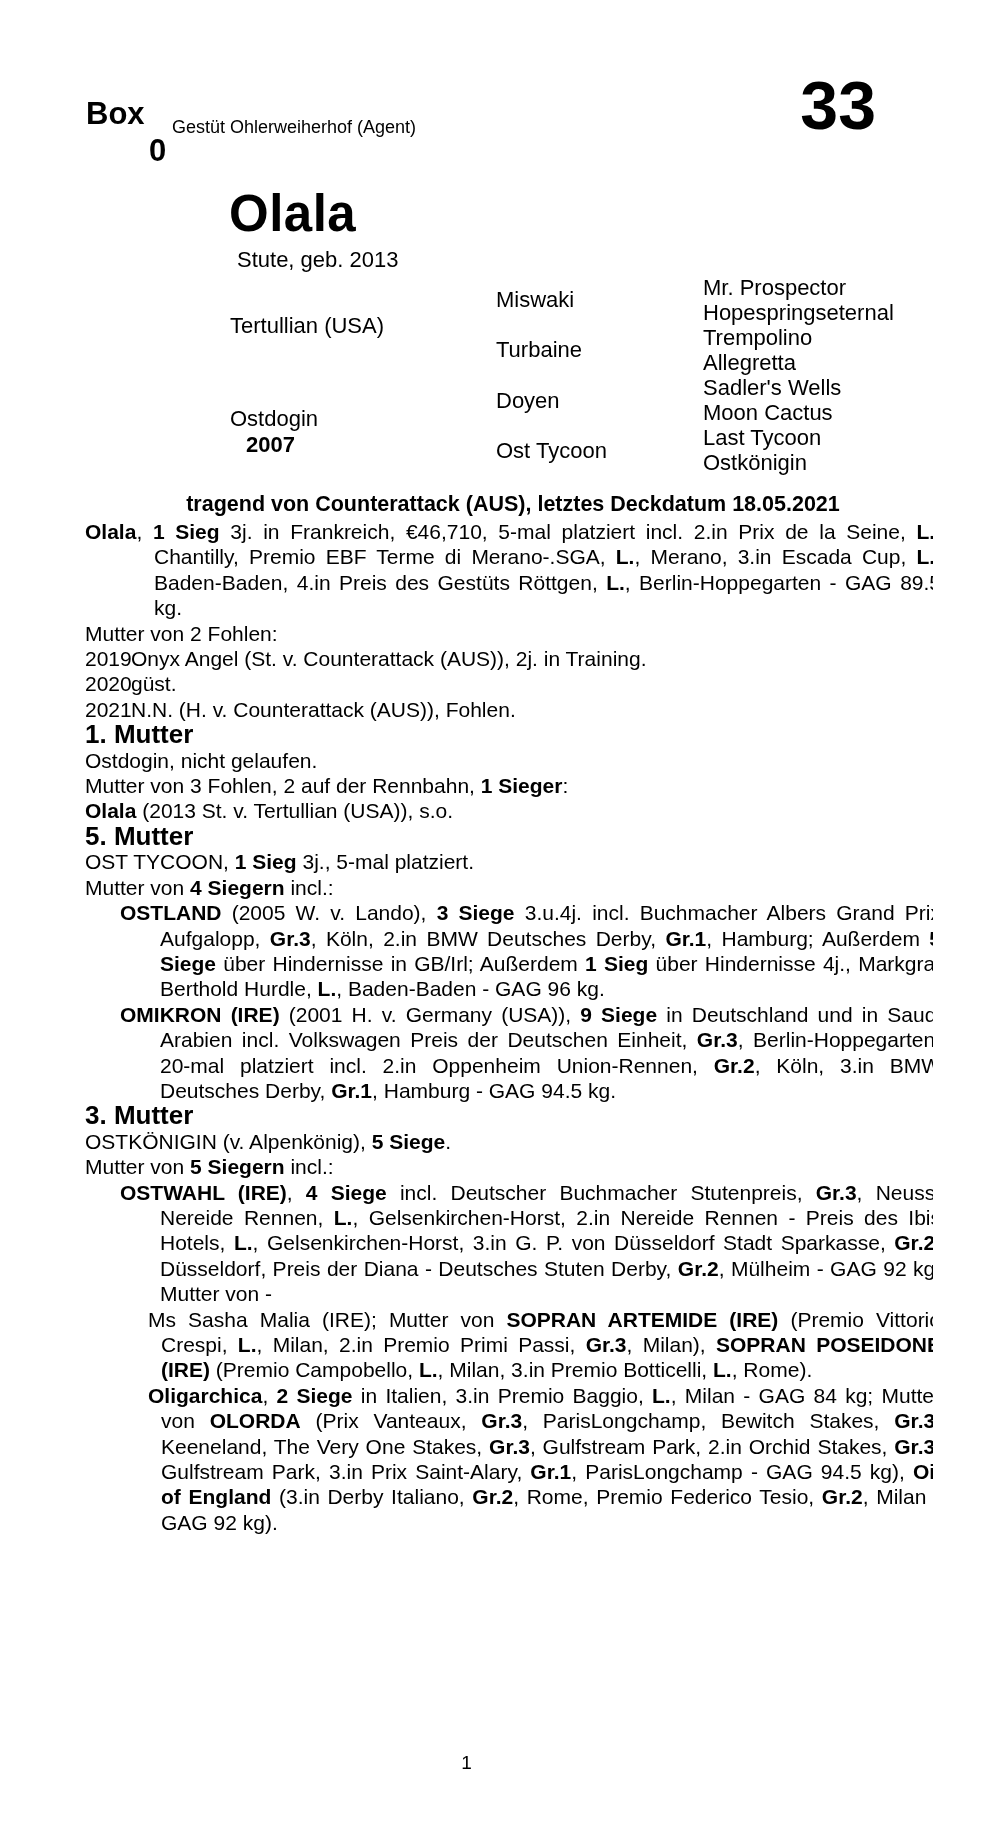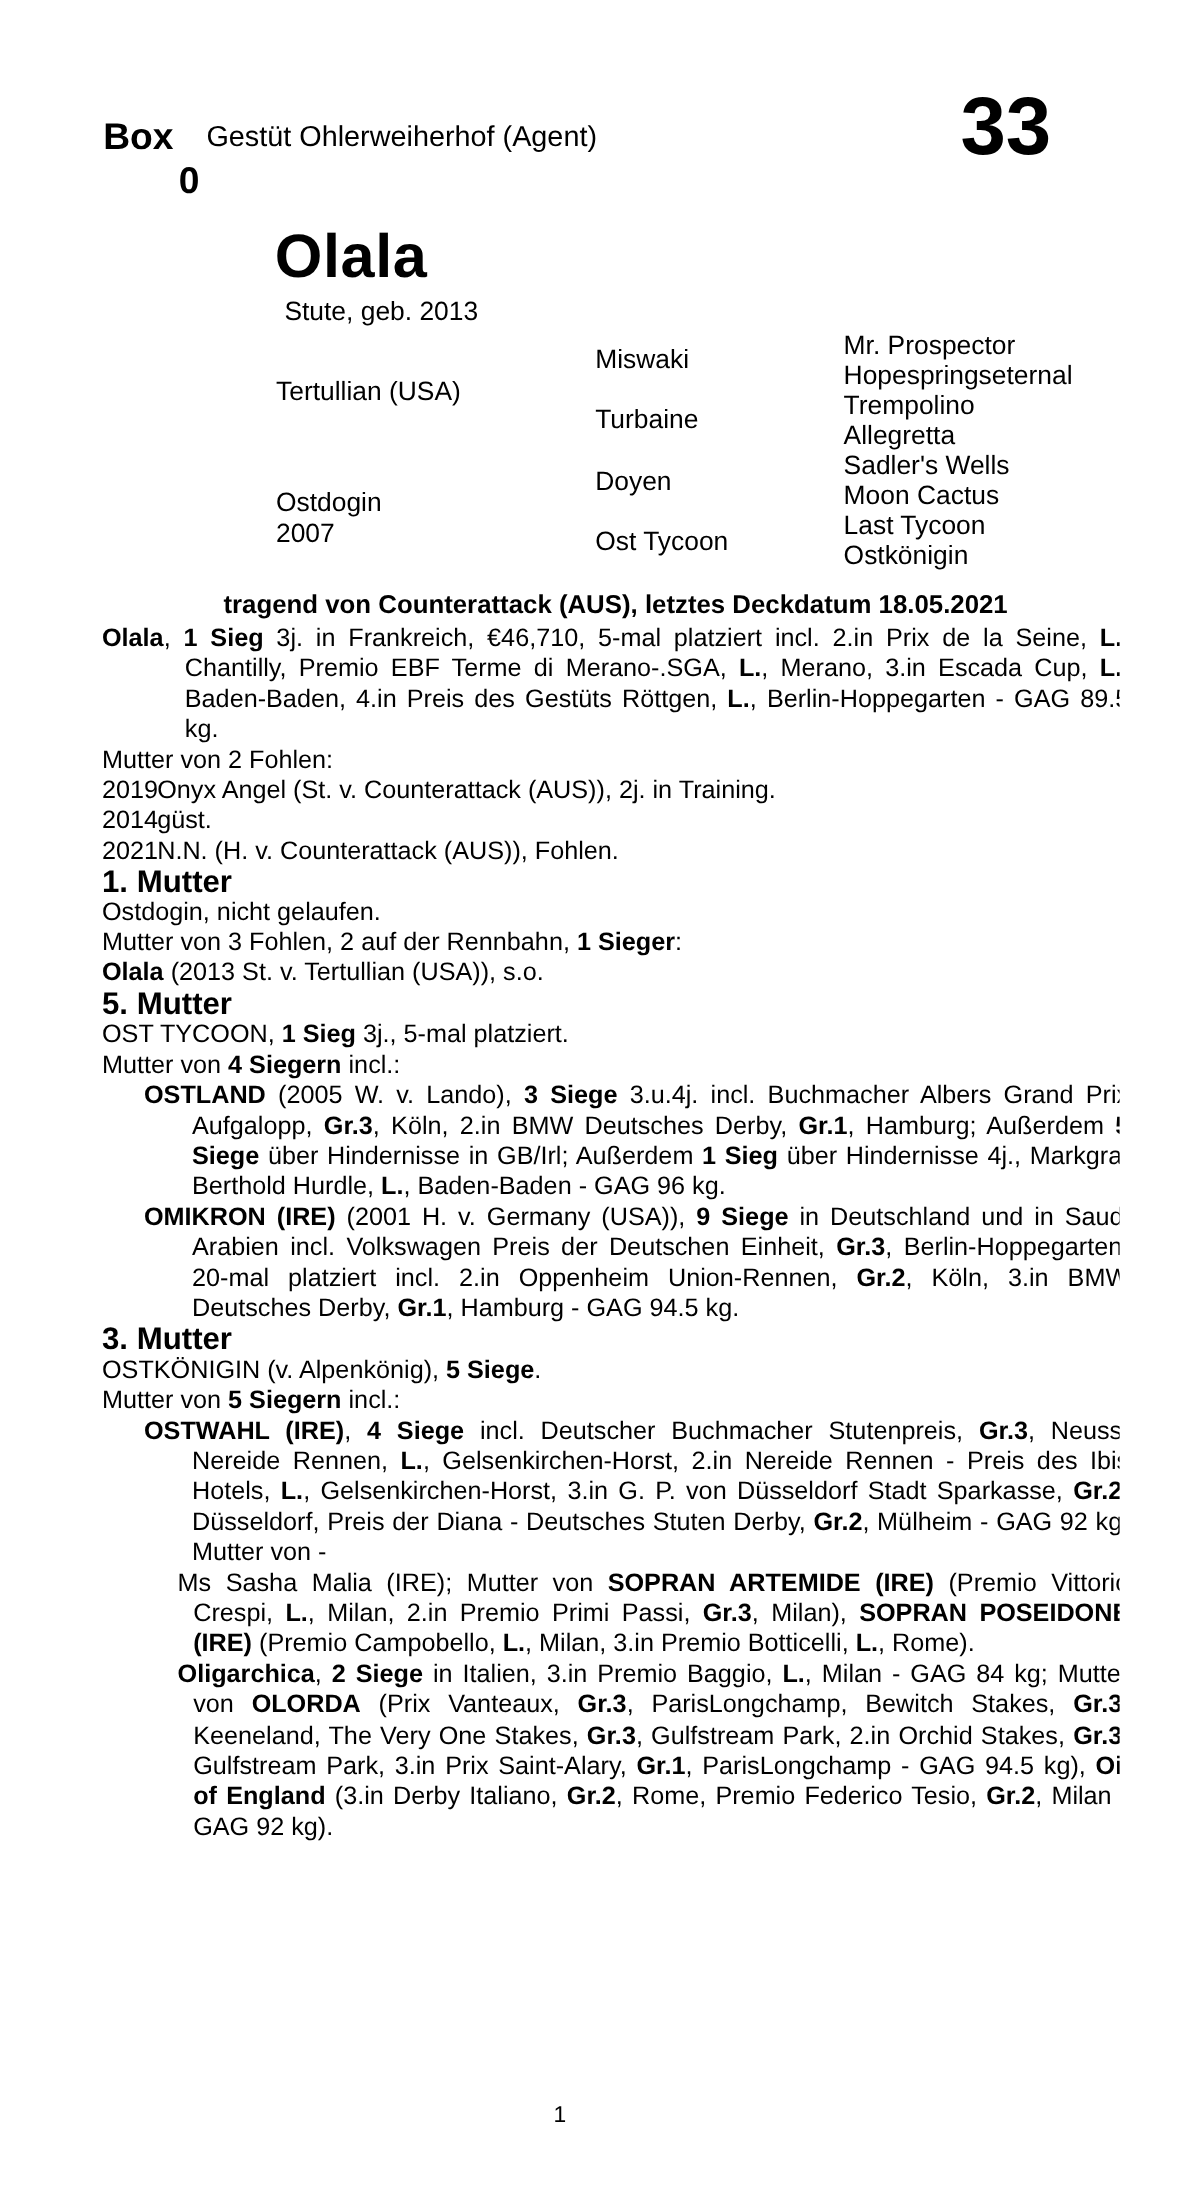--- a/index.html
+++ b/index.html
@@ -8,30 +8,30 @@
     width: 933px;
     height: 1834px;
     background: #ffffff;
     color: #000000;
     font-family: "Liberation Sans", sans-serif;
     overflow: hidden;
   }
   
   .hdr-box      { position: absolute; left: 86px;  top: 96px;  font-size: 31px; font-weight: bold; }
   .hdr-box-num  { position: absolute; left: 149px; top: 133px; font-size: 31px; font-weight: bold; }
-  .hdr-consignor{ position: absolute; left: 172px; top: 101px; font-size: 24px; }
+  .hdr-consignor{ position: absolute; left: 172px; top: 117px; font-size: 18px; }
   .hdr-lot      { position: absolute; right: 57px; top: 66px;  font-size: 68px; font-weight: bold; }
   
   .title    { position: absolute; left: 229px; top: 184px; font-size: 51px; font-weight: bold; letter-spacing: 0.5px; }
   .subtitle { position: absolute; left: 237px; top: 247px; font-size: 22px; }
   
   .ped { position: absolute; font-size: 22px; line-height: 25px; white-space: nowrap; }
   .ped-g1-0 { left: 230px; top: 313px; }
   .ped-g1-1 { left: 230px; top: 406px; }
-  .ped-g1-1y{ left: 230px; top: 432px; }
+  .ped-g1-1y{ left: 246px; top: 432px; font-weight: bold; }
   .ped-g2-0 { left: 496px; top: 287px; }
   .ped-g2-1 { left: 496px; top: 337px; }
   .ped-g2-2 { left: 496px; top: 388px; }
   .ped-g2-3 { left: 496px; top: 438px; }
   .ped-g3   { left: 703px; top: 275px; }
   
   .covering {
     position: absolute; left: 85px; width: 856px; top: 492px;
     font-size: 21.5px; font-weight: bold; text-align: center;
   }
@@ -86,21 +86,21 @@
     <div>Last Tycoon</div>
     <div>Ostkönigin</div>
   </div>
 
   <div class="covering">tragend von Counterattack (AUS), letztes Deckdatum 18.05.2021</div>
 
   <div class="body-col" id="body-root">
       <p class="b-hang"><span class="bold">Olala</span><span>, </span><span class="bold">1 Sieg</span><span> 3j. in Frankreich, €46,710, 5-mal platziert incl. 2.in Prix de la Seine, </span><span class="bold">L.</span><span>, Chantilly, Premio EBF Terme di Merano-.SGA, </span><span class="bold">L.</span><span>, Merano, 3.in Escada Cup, </span><span class="bold">L.</span><span>, Baden-Baden, 4.in Preis des Gestüts Röttgen, </span><span class="bold">L.</span><span>, Berlin-Hoppegarten - GAG 89.5 kg.</span></p>
       <p class="b-flush"><span>Mutter von 2 Fohlen:</span></p>
       <p class="b-foal"><span class="year">2019</span><span>Onyx Angel (St. v. Counterattack (AUS)), 2j. in Training.</span></p>
-      <p class="b-foal"><span class="year">2014</span><span>güst.</span></p>
+      <p class="b-foal"><span class="year">2020</span><span>güst.</span></p>
       <p class="b-foal"><span class="year">2021</span><span>N.N. (H. v. Counterattack (AUS)), Fohlen.</span></p>
       <p class="b-heading"><span>1. Mutter</span></p>
       <p class="b-offset"><span>Ostdogin, nicht gelaufen.</span></p>
       <p class="b-offset"><span>Mutter von 3 Fohlen, 2 auf der Rennbahn, </span><span class="bold">1 Sieger</span><span>:</span></p>
       <p class="b-indent1"><span class="bold">Olala</span><span> (2013 St. v. Tertullian (USA)), s.o.</span></p>
       <p class="b-heading"><span>5. Mutter</span></p>
       <p class="b-offset"><span>OST TYCOON, </span><span class="bold">1 Sieg</span><span> 3j., 5-mal platziert.</span></p>
       <p class="b-offset"><span>Mutter von </span><span class="bold">4 Siegern</span><span> incl.:</span></p>
       <p class="b-producer"><span class="bold">OSTLAND</span><span> (2005 W. v. Lando), </span><span class="bold">3 Siege</span><span> 3.u.4j. incl. Buchmacher Albers Grand Prix Aufgalopp, </span><span class="bold">Gr.3</span><span>, Köln, 2.in BMW Deutsches Derby, </span><span class="bold">Gr.1</span><span>, Hamburg; Außerdem </span><span class="bold">5 Siege</span><span> über Hindernisse in GB/Irl; Außerdem </span><span class="bold">1 Sieg</span><span> über Hindernisse 4j., Markgraf Berthold Hurdle, </span><span class="bold">L.</span><span>, Baden-Baden - GAG 96 kg.</span></p>
       <p class="b-producer"><span class="bold">OMIKRON (IRE)</span><span> (2001 H. v. Germany (USA)), </span><span class="bold">9 Siege</span><span> in Deutschland und in Saudi Arabien incl. Volkswagen Preis der Deutschen Einheit, </span><span class="bold">Gr.3</span><span>, Berlin-Hoppegarten, 20-mal platziert incl. 2.in Oppenheim Union-Rennen, </span><span class="bold">Gr.2</span><span>, Köln, 3.in BMW Deutsches Derby, </span><span class="bold">Gr.1</span><span>, Hamburg - GAG 94.5 kg.</span></p>

